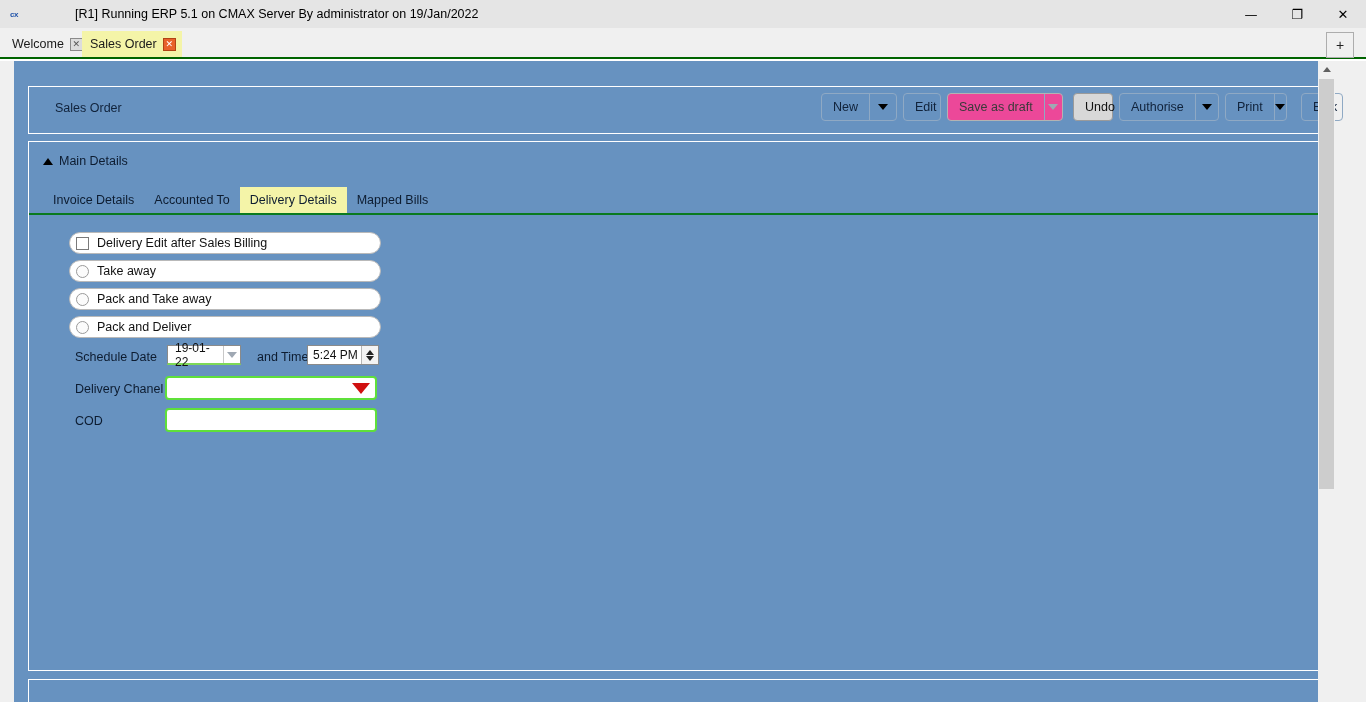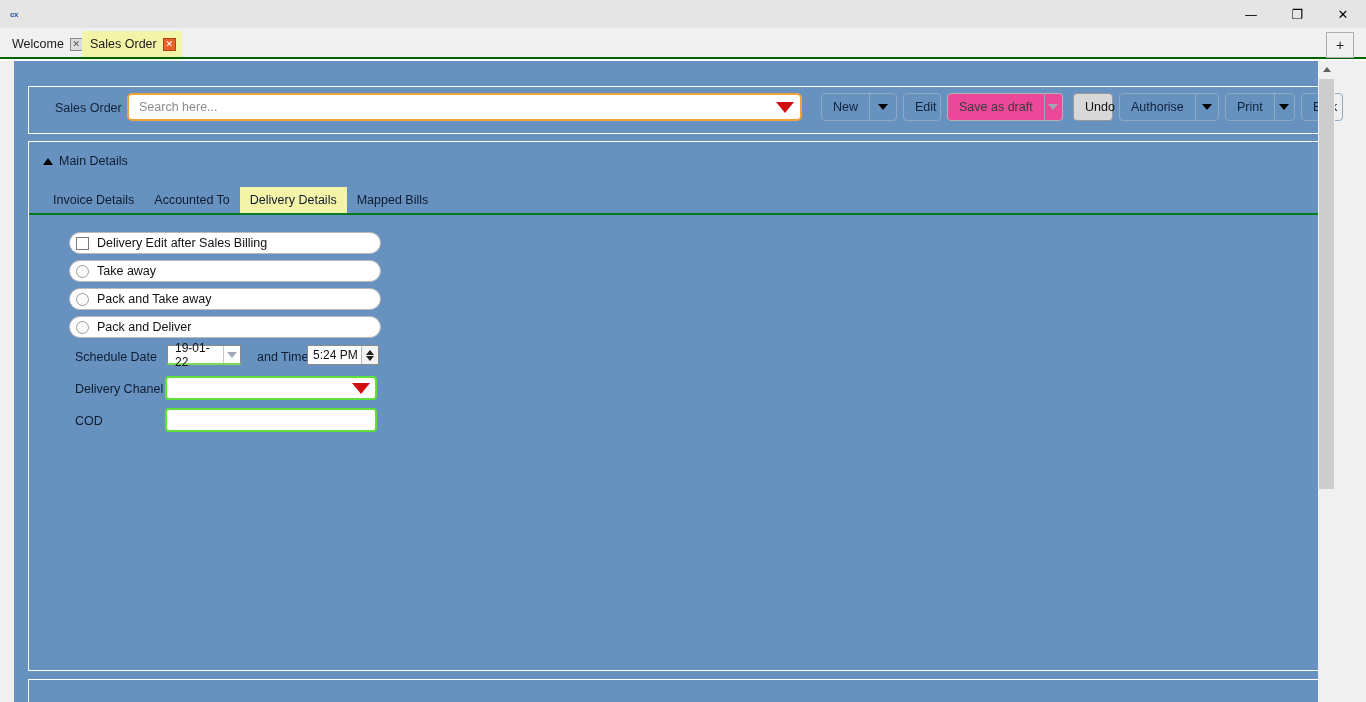--- a/index.html
+++ b/index.html
@@ -152,21 +152,21 @@
   .tbtn.disabled {
     background: #ec4899; border-color: #b3b3b3; color: #3a3a3a;
   }
   .tbtn.hovered { background: #d8d8d8; border-color: #9a9a9a; color: #111; }
 
   #btn-new       { left: 792px; width: 76px; }
   #btn-edit      { left: 874px; width: 38px; }
   #btn-savedraft { left: 918px; width: 116px; }
   #btn-undo      { left: 1044px; width: 40px; }
   #btn-authorise { left: 1090px; width: 100px; }
-  #btn-print     { left: 1196px; width: 70px; }
+  #btn-print     { left: 1196px; width: 62px; }
   #btn-bulk      { left: 1272px; width: 42px; }
 
   
   #main-details-head {
     position: absolute; left: 14px; top: 12px;
     display: flex; align-items: center; gap: 6px;
     font-size: 12.5px; color: #0d1c30;
   }
   .tri-up-black {
     width: 0; height: 0;
@@ -328,20 +328,21 @@
     position: absolute; left: 1px; top: 18px;
     width: 15px; height: 410px;
     background: #cdcdcd;
   }
 </style>
 </head>
 <body>
 
 <div id="titlebar">
   <div id="app-icon">cx</div>
+  <div id="title-text">[R1] Running ERP 5.1 on CMAX Server By administrator on 19/Jan/2022</div>
   <div id="wincontrols">
     <div class="winbtn" id="btn-min">—</div>
     <div class="winbtn" id="btn-max">❐</div>
     <div class="winbtn" id="btn-close">✕</div>
   </div>
 </div>
 
 <div id="tabstrip">
   <div class="apptab" id="tab-welcome">
     <span>Welcome</span>
@@ -353,26 +354,20 @@
   </div>
   <div id="tab-add">+</div>
 </div>
 
 <div id="body">
   <div id="canvas">
 
     <div class="panel" id="panel-toolbar">
       <div id="toolbar-label">Sales Order</div>
 
-      <div id="search-wrap">
-        <input id="search-input" type="text" placeholder="Search here..." style="">
-        <div id="search-caret">
-          <div class="tri-down-red"></div>
-        </div>
-      </div>
 
       <div class="tbtn" id="btn-new">
         <span class="lbl">New</span>
         <span class="arrowcell">
             <span class="tri-down-black"></span>
           </span>
       </div>
 
       <div class="tbtn" id="btn-edit">
         <span class="lbl">Edit</span>

